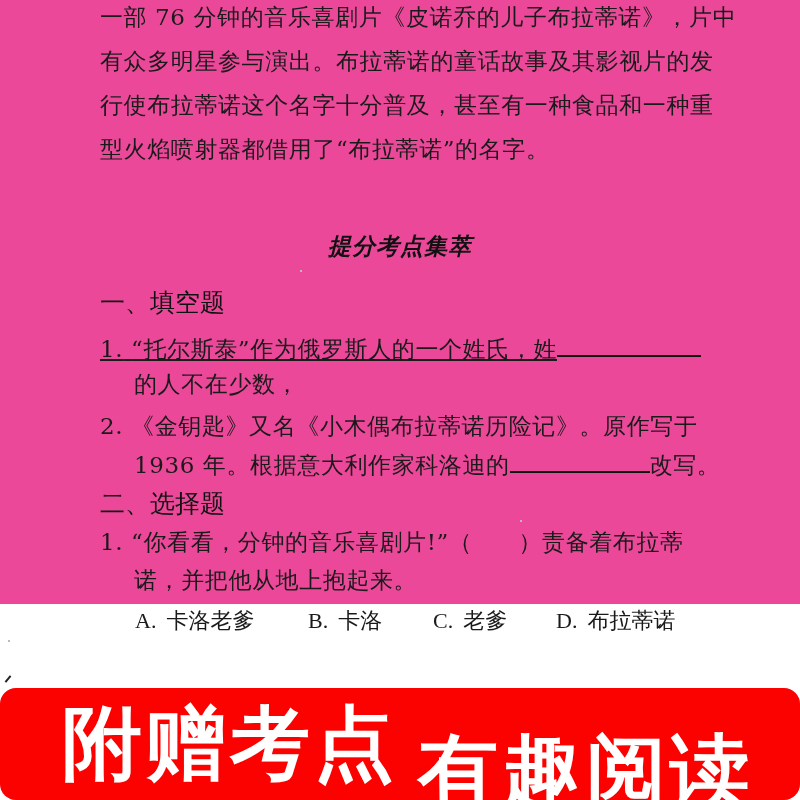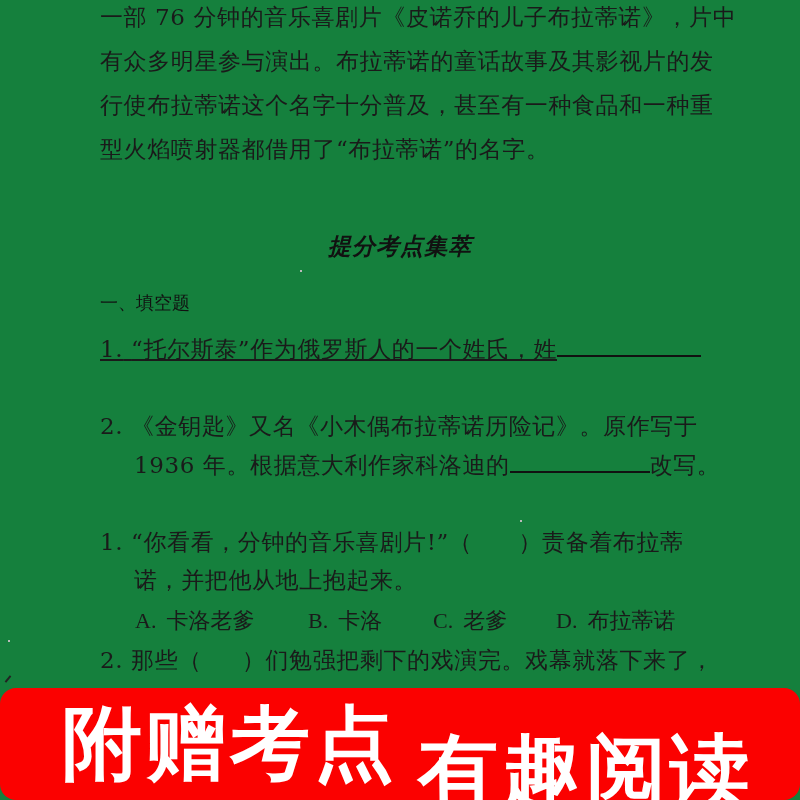--- a/index.html
+++ b/index.html
@@ -6,22 +6,22 @@
       margin: 0;
       padding: 0;
       width: 800px;
       height: 800px;
       overflow: hidden;
       background: #ffffff;
     }
     .page {
       position: relative;
       width: 800px;
-      height: 800px;
-      background: #15803d;
+      height: 604px;
+      background: #ec4899;
       font-family: "DejaVu Serif", "Liberation Serif", serif;
       color: #1a1a1a;
     }
     .line {
       position: absolute;
       left: 100px;
       font-size: 23px;
       line-height: 30px;
       white-space: nowrap;
       letter-spacing: 0.6px;
@@ -38,21 +38,21 @@
       font-size: 23px;
       line-height: 30px;
       letter-spacing: 1px;
       color: #111;
       font-style: italic;
     }
     .section {
       position: absolute;
       left: 100px;
       font-family: "DejaVu Sans", "Liberation Sans", sans-serif;
-      font-size: 18px;
+      font-size: 25px;
       line-height: 30px;
       color: #111;
     }
     .blank {
       display: inline-block;
       border-bottom: 2px solid #111;
       height: 22px;
       vertical-align: baseline;
     }
     .paren-gap {
@@ -123,53 +123,51 @@
   <div class="line" style="top:90px;">行使布拉蒂诺这个名字十分普及，甚至有一种食品和一种重</div>
 
   <div class="heading">提分考点集萃</div>
 
   <div class="section" style="top:288px;">一、填空题</div>
 
   <div class="line" style="top:333px;text-decoration:underline;">
     <span>1.</span>
     <span>“托尔斯泰”作为俄罗斯人的一个姓氏，姓</span><span class="blank" style="width:144px;"></span>
   </div>
+  <div class="line indent" style="top:369px;">的人不在少数，</div>
 
   <div class="line" style="top:411px;">
     <span>2.</span>
     <span>《金钥匙》又名《小木偶布拉蒂诺历险记》。原作写于</span>
   </div>
   <div class="line indent" style="top:449px;">
     <span>1936 年。根据意大利作家科洛迪的</span><span class="blank" style="width:140px;"></span><span>改写。</span>
   </div>
 
+  <div class="section" style="top:489px;">二、选择题</div>
 
   <div class="line" style="top:527px;">
     <span>1.</span>
     <span>“你看看，分钟的音乐喜剧片!”（</span><span class="paren-gap"></span><span>）责备着布拉蒂</span>
   </div>
   <div class="line indent" style="top:565px;">诺，并把他从地上抱起来。</div>
 
   <div class="option" style="left:135px;">
     <span class="opt-letter">A.</span><span>卡洛老爹</span>
   </div>
   <div class="option" style="left:308px;">
     <span class="opt-letter">B.</span><span>卡洛</span>
   </div>
   <div class="option" style="left:433px;">
     <span class="opt-letter">C.</span><span>老爹</span>
   </div>
   <div class="option" style="left:556px;">
     <span class="opt-letter">D.</span><span>布拉蒂诺</span>
   </div>
 
-  <div class="line" style="top:645px;">
-    <span>2.</span>
-    <span>那些（</span><span class="paren-gap" style="width:40px;"></span><span>）们勉强把剩下的戏演完。戏幕就落下来了，</span>
-  </div>
 
   <div class="edge-mark"></div>
   <div class="speck" style="left:8px;top:640px;"></div>
   <div class="speck" style="left:300px;top:270px;"></div>
   <div class="speck" style="left:520px;top:520px;"></div>
 
   <div class="banner">
     <div class="banner-text">
       <span class="banner-phrase" style="left:62px;">附赠考点</span>
       <span class="banner-phrase" style="left:418px;margin-top:28px;">有趣阅读</span>

